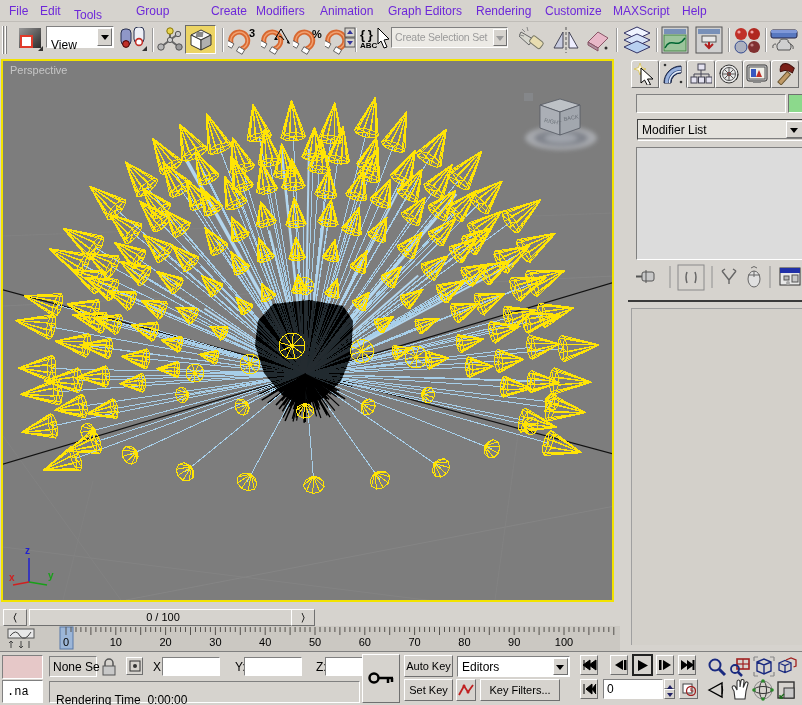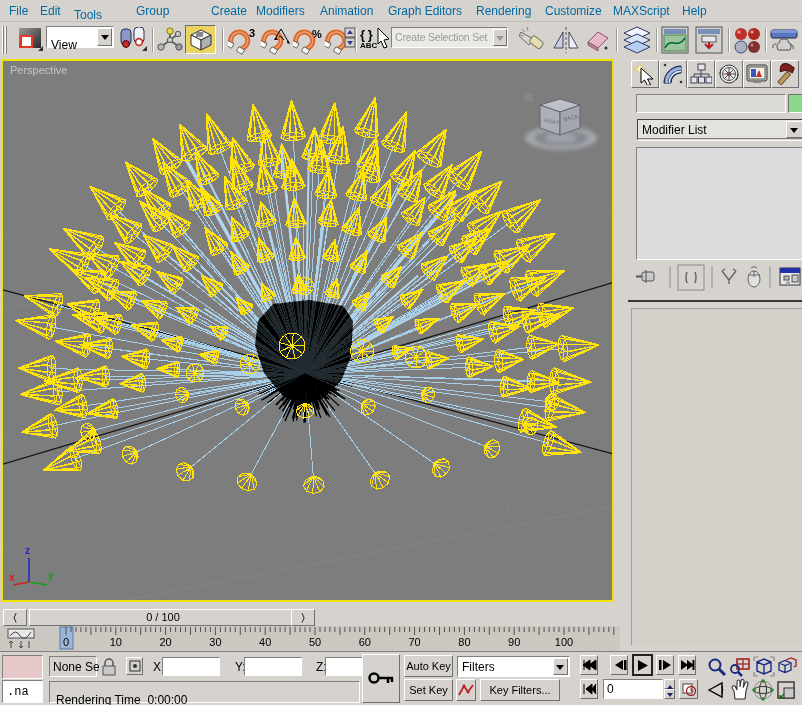--- a/index.html
+++ b/index.html
@@ -4,21 +4,21 @@
 <style>
 * { margin:0; padding:0; box-sizing:border-box; }
 html,body { width:802px; height:705px; overflow:hidden; background:#d6d3ce;
   font-family:"Liberation Sans", sans-serif; }
 .abs { position:absolute; }
 .sunken { border:1px solid; border-color:#808080 #ffffff #ffffff #808080; }
 .sunken2 { border:1px solid; border-color:#404040 #d6d3ce #d6d3ce #404040;
   box-shadow:-1px -1px 0 #808080 inset, 1px 1px 0 #fff; }
 .btn { background:#d6d3ce; border:1px solid; border-color:#ffffff #707070 #707070 #ffffff;
   font-size:11px; color:#000; text-align:center; }
-.menu { font-size:12px; color:#0369a1; }
+.menu { font-size:12px; color:#6d28d9; }
 .sep { width:1px; background:#9a9a9a; box-shadow:1px 0 0 #fff; }
 svg { display:block; }
 </style>
 </head>
 <body>
 
 <div class="abs" style="left:0;top:0;width:802px;height:22px;background:#d6d3ce;border-bottom:1px solid #c0bdb8;">
   <span class="abs menu" style="left:9px;top:4px;">File</span>
   <span class="abs menu" style="left:40px;top:4px;">Edit</span>
   <span class="abs menu" style="left:74px;top:8px;">Tools</span>
@@ -372,21 +372,21 @@
     <svg class="abs" style="left:368px;top:16px" width="27" height="20">
       <circle cx="6" cy="10" r="4.5" fill="none" stroke="#000" stroke-width="2.5"></circle>
       <line x1="10" y1="10" x2="25" y2="10" stroke="#000" stroke-width="2.5"></line>
       <path d="M20,10 l0,5 M24,10 l0,4" stroke="#000" stroke-width="2.5"></path>
     </svg>
     <div class="abs" style="left:49px;top:29px;width:311px;height:22px;background:#d6d3ce;border:1px solid;border-color:#808080 #fff #fff #808080;"></div>
     <span class="abs" style="left:56px;top:41px;font-size:12px;">Rendering Time&nbsp;&nbsp;0:00:00</span>
     <div class="abs btn" style="left:404px;top:3px;width:49px;height:22px;line-height:20px;">Auto Key</div>
     <div class="abs btn" style="left:404px;top:27px;width:49px;height:22px;line-height:20px;">Set Key</div>
     <div class="abs sunken" style="left:457px;top:4px;width:113px;height:21px;background:#fff;"></div>
-    <span class="abs" style="left:462px;top:8px;font-size:12px;">Filters</span>
+    <span class="abs" style="left:462px;top:8px;font-size:12px;">Editors</span>
     <div class="abs btn" style="left:553px;top:6px;width:15px;height:17px;"></div>
     <div class="abs" style="left:556px;top:13px;width:0;height:0;border:4px solid transparent;border-top:5px solid #000;"></div>
     <div class="abs btn" style="left:456px;top:27px;width:20px;height:22px;"></div>
     <svg class="abs" style="left:458px;top:31px" width="16" height="14">
       <path d="M1,12 L6,3 L10,9 L15,2" stroke="#c02020" stroke-width="1.8" fill="none"></path>
       <circle cx="6" cy="3" r="1.5" fill="#c02020"></circle>
       <circle cx="10" cy="9" r="1.5" fill="#c02020"></circle>
     </svg>
     <div class="abs btn" style="left:480px;top:27px;width:80px;height:22px;line-height:20px;">Key Filters...</div>
     <div class="abs" style="left:580px;top:3px;width:18px;height:20px;background:#d6d3ce;border:1px solid;border-color:#fff #707070 #707070 #fff;"></div>

